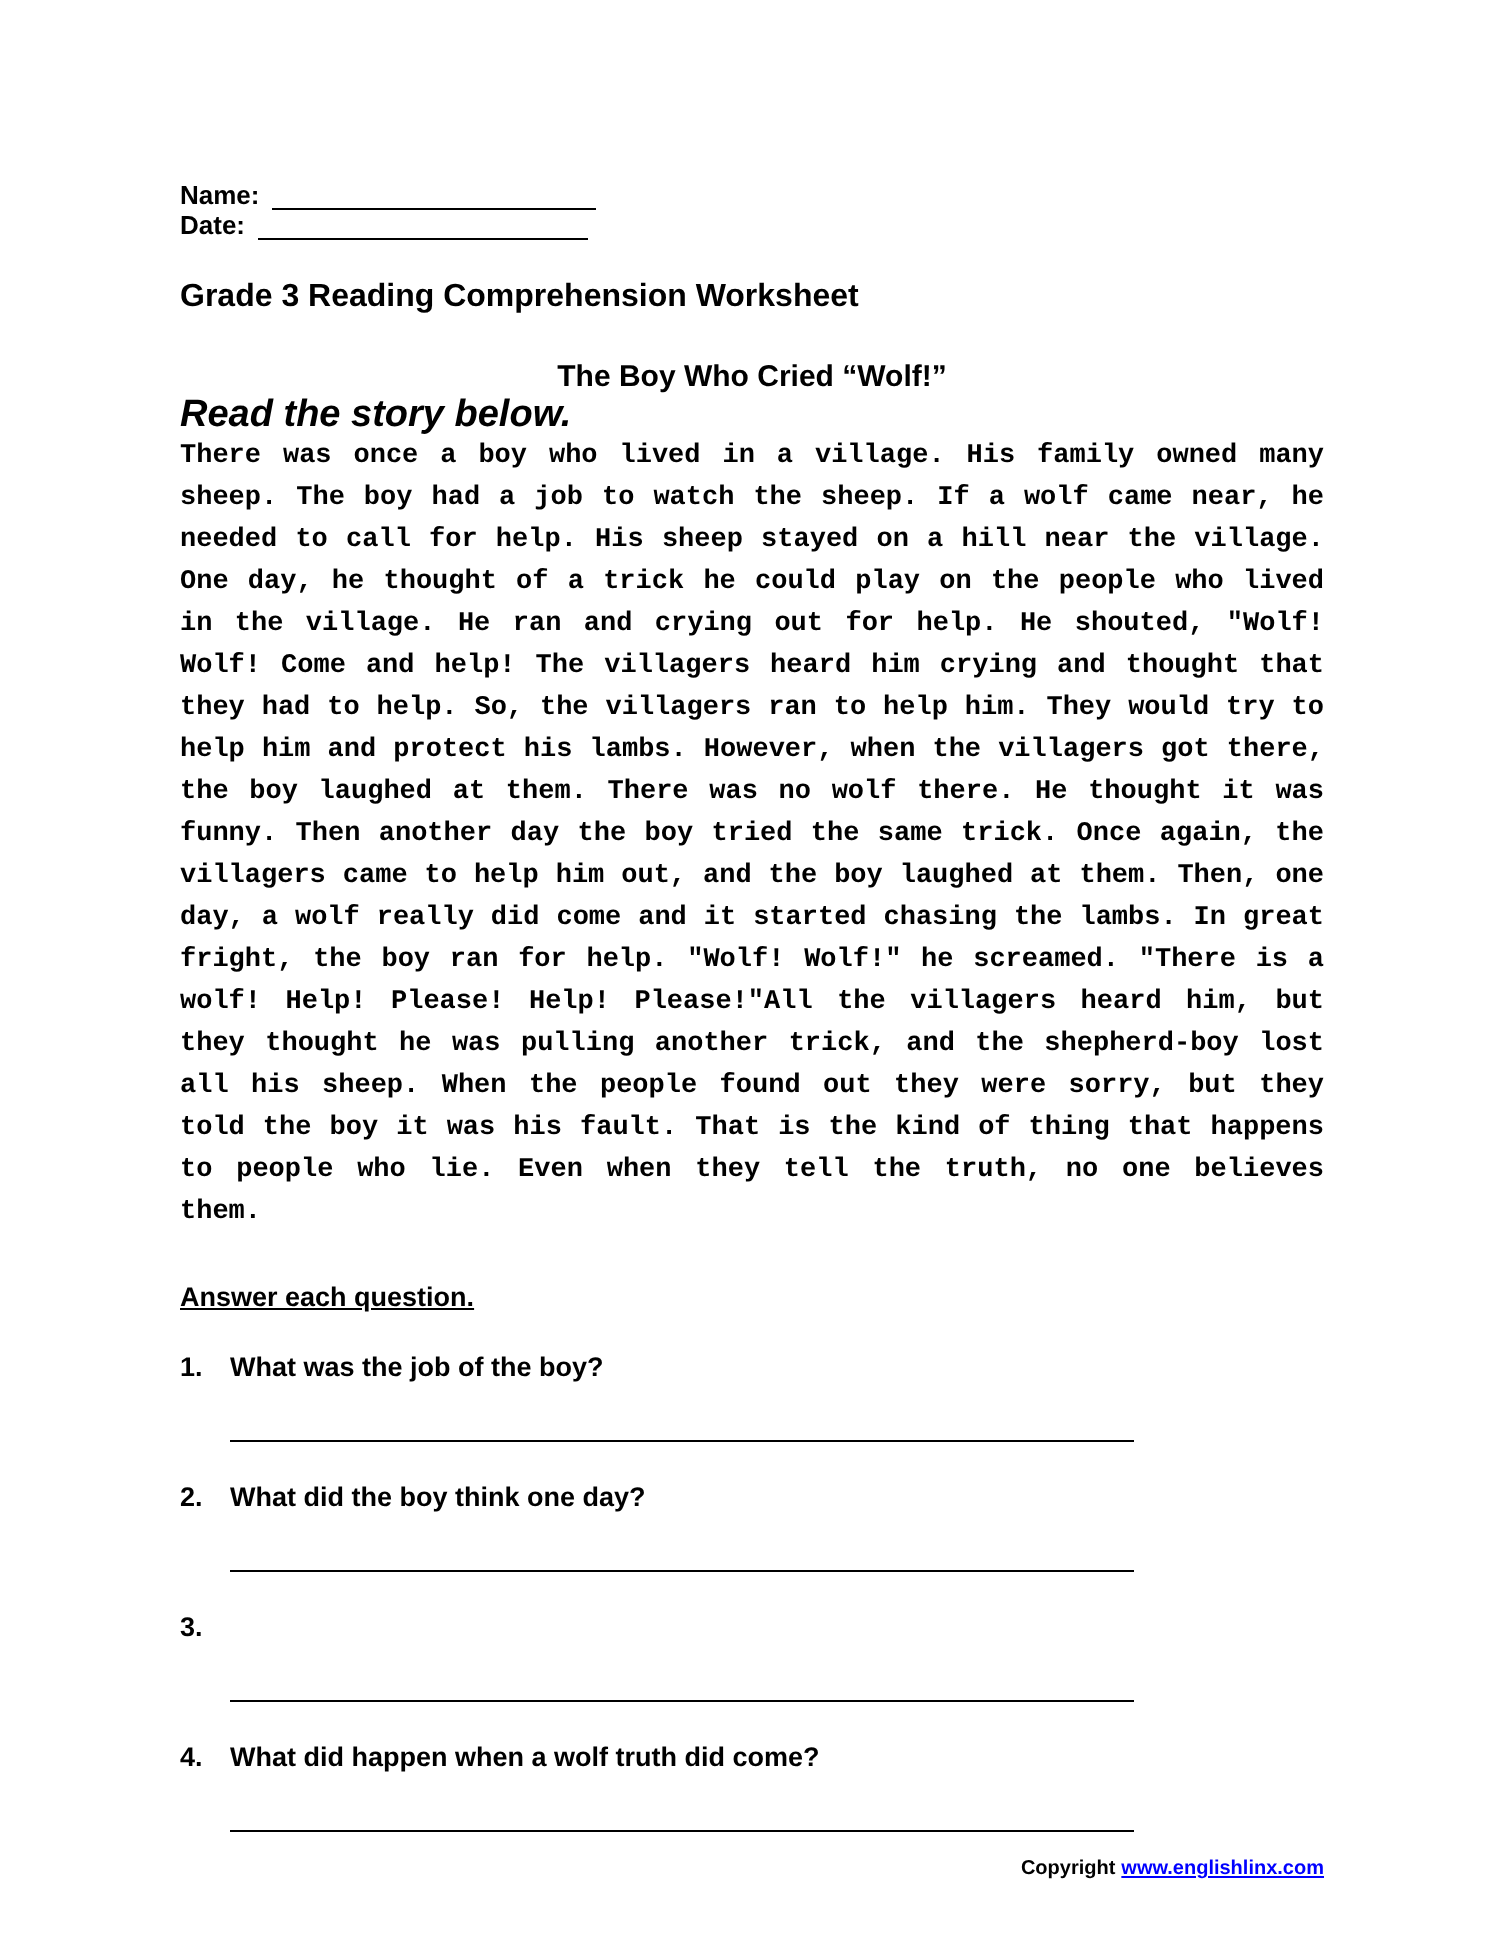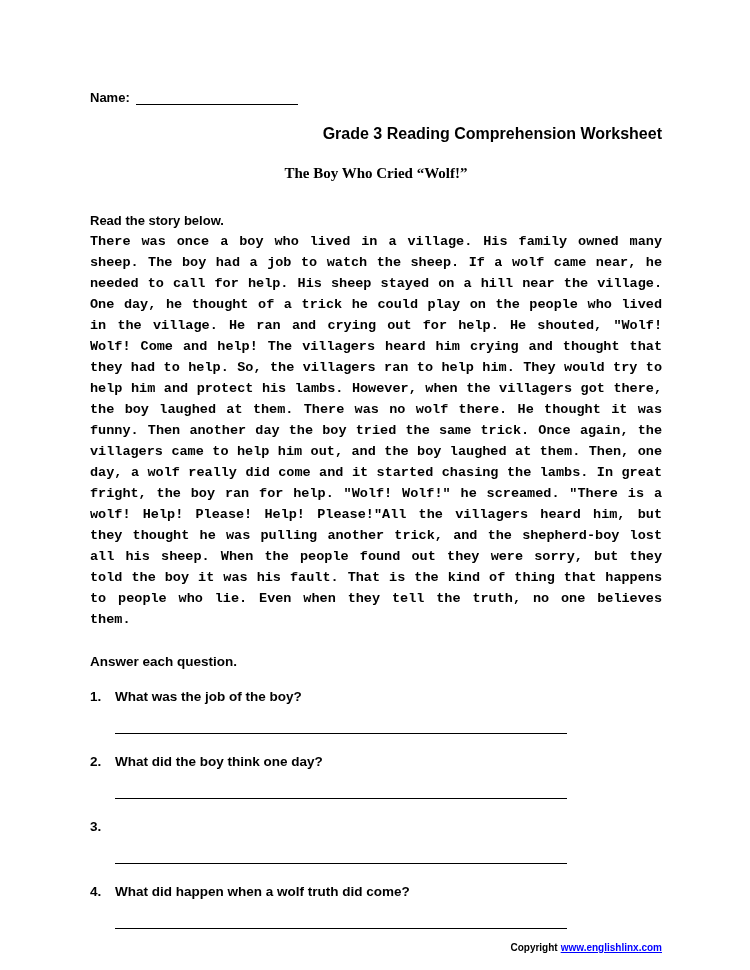--- a/index.html
+++ b/index.html
@@ -28,42 +28,42 @@
   .blank-line {
     display: inline-block;
     border-bottom: 1px solid #000;
     height: 14px;
     margin-left: 6px;
   }
   .name-line { width: 162px; }
   .date-line { width: 165px; }
   .title {
     font-size: 16px;
-    text-align: right;
+    text-align: left;
     margin-top: 20px;
   }
   .subtitle {
     font-size: 15px;
     text-align: center;
     margin-top: 22px;
-    font-family: Liberation Serif, serif;
   }
   .instruction {
-    font-size: 13px;
-    margin-top: 28px;
+    font-size: 19px;
     line-height: 21px;
+    font-style: italic;
   }
   .story {
     font-size: 13.5px;
     line-height: 21px;
     text-align: justify;
     font-family: Liberation Mono, monospace;
   }
   .answer-heading {
     font-size: 13.5px;
+    text-decoration: underline;
     margin-top: 24px;
   }
   .question {
     font-size: 13.5px;
     display: flex;
     margin-top: 20px;
     line-height: 16px;
   }
   .qnum { width: 25px; flex: 0 0 25px; }
   .answer-line {
@@ -87,20 +87,24 @@
 </style>
 </head>
 <body>
 
 <div class="page">
 
   <div class="name-date-row">
     <div class="field">
       <span class="label">Name:</span>
       <span class="blank-line name-line"></span>
+    </div>
+    <div class="field">
+      <span class="label">Date:</span>
+      <span class="blank-line date-line"></span>
     </div>
   </div>
 
   <h1 class="title">Grade 3 Reading Comprehension Worksheet</h1>
 
   <h2 class="subtitle">The Boy Who Cried “Wolf!”</h2>
 
   <p class="instruction">Read the story below.</p>
 
   <p class="story">There was once a boy who lived in a village. His family owned many sheep. The boy had a job to watch the sheep. If a wolf came near, he needed to call for help. His sheep stayed on a hill near the village. One day, he thought of a trick he could play on the people who lived in the village. He ran and crying out for help. He shouted, "Wolf! Wolf! Come and help! The villagers heard him crying and thought that they had to help. So, the villagers ran to help him. They would try to help him and protect his lambs. However, when the villagers got there, the boy laughed at them. There was no wolf there. He thought it was funny. Then another day the boy tried the same trick. Once again, the villagers came to help him out, and the boy laughed at them. Then, one day, a wolf really did come and it started chasing the lambs. In great fright, the boy ran for help. "Wolf! Wolf!" he screamed. "There is a wolf! Help! Please! Help! Please!"All the villagers heard him, but they thought he was pulling another trick, and the shepherd-boy lost all his sheep. When the people found out they were sorry, but they told the boy it was his fault. That is the kind of thing that happens to people who lie. Even when they tell the truth, no one believes them.</p>

